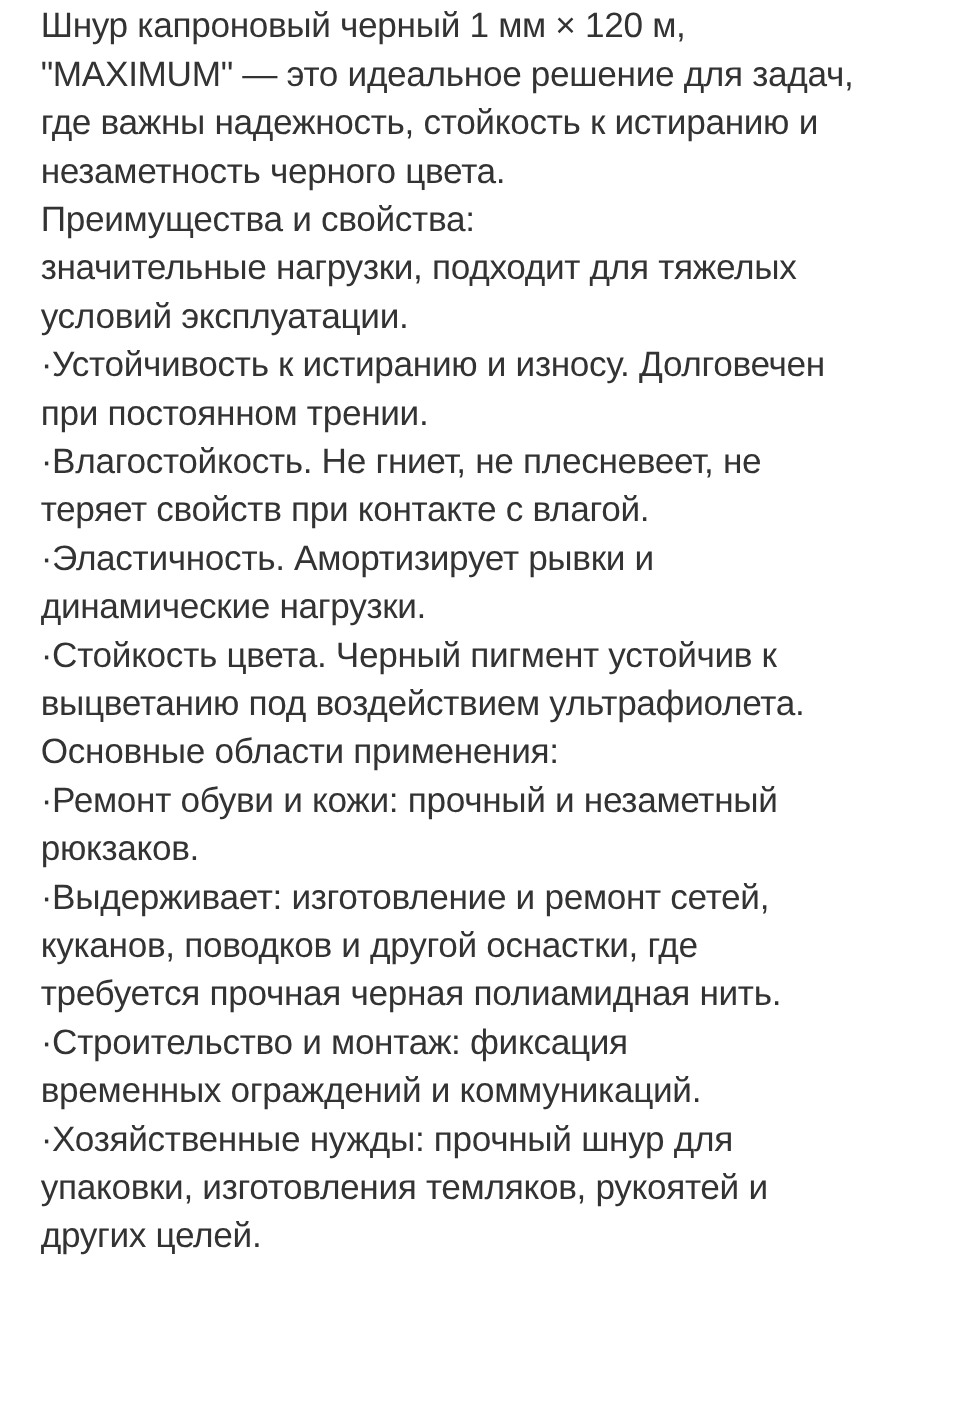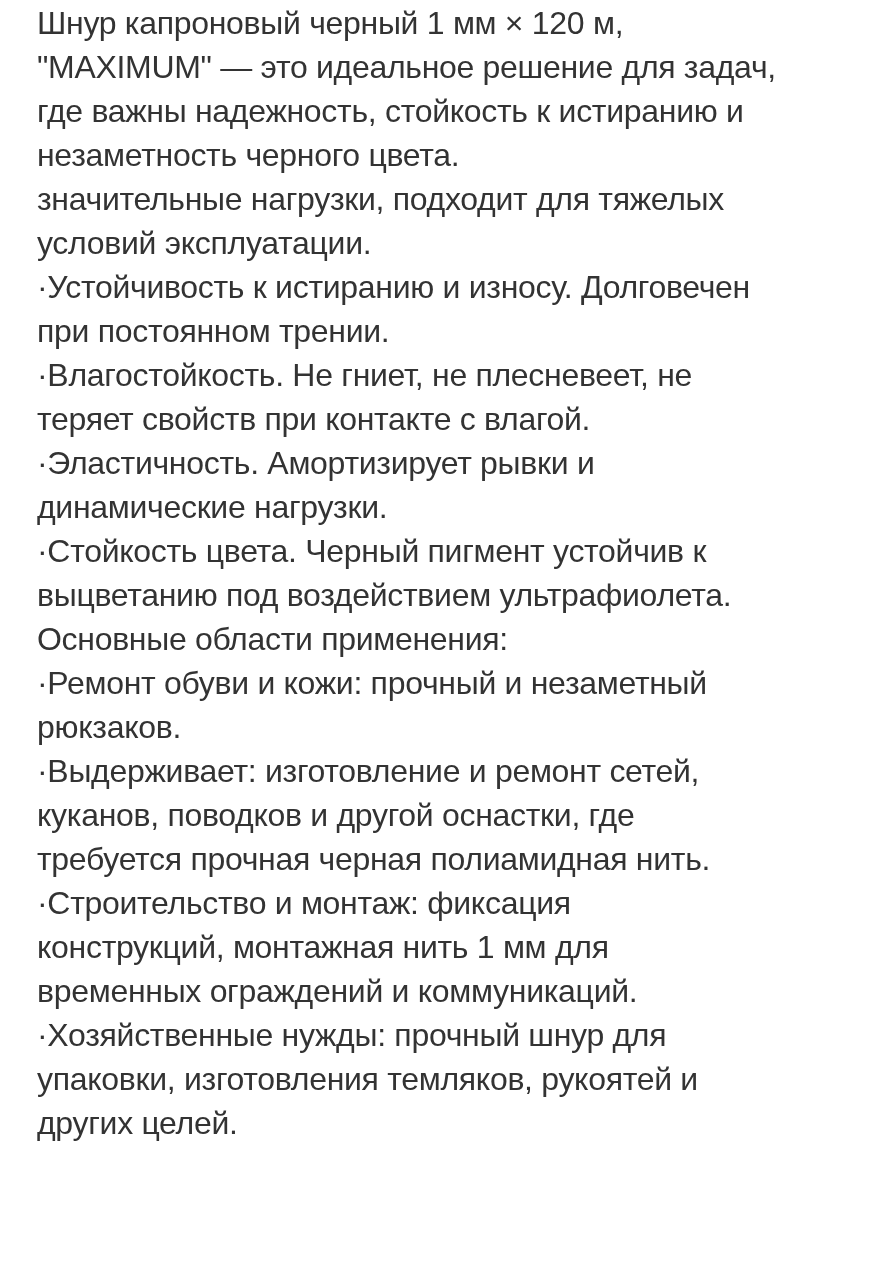--- a/index.html
+++ b/index.html
@@ -27,35 +27,35 @@
   }
 </style>
 </head>
 <body>
 
 <main class="description">
   <div class="text-line">Шнур капроновый черный 1 мм × 120 м,</div>
   <div class="text-line">"MAXIMUM" — это идеальное решение для задач,</div>
   <div class="text-line">где важны надежность, стойкость к истиранию и</div>
   <div class="text-line">незаметность черного цвета.</div>
+  <div class="text-line">Преимущества и свойства:</div>
   <div class="text-line">значительные нагрузки, подходит для тяжелых</div>
   <div class="text-line">условий эксплуатации.</div>
   <div class="text-line">·Устойчивость к истиранию и износу. Долговечен</div>
   <div class="text-line">при постоянном трении.</div>
   <div class="text-line">·Влагостойкость. Не гниет, не плесневеет, не</div>
   <div class="text-line">теряет свойств при контакте с влагой.</div>
   <div class="text-line">·Эластичность. Амортизирует рывки и</div>
   <div class="text-line">динамические нагрузки.</div>
   <div class="text-line">·Стойкость цвета. Черный пигмент устойчив к</div>
   <div class="text-line">выцветанию под воздействием ультрафиолета.</div>
   <div class="text-line">Основные области применения:</div>
   <div class="text-line">·Ремонт обуви и кожи: прочный и незаметный</div>
   <div class="text-line">рюкзаков.</div>
   <div class="text-line">·Выдерживает: изготовление и ремонт сетей,</div>
   <div class="text-line">куканов, поводков и другой оснастки, где</div>
   <div class="text-line">требуется прочная черная полиамидная нить.</div>
   <div class="text-line">·Строительство и монтаж: фиксация</div>
-  <div class="text-line">конструкций, монтажная нить 1 мм для</div>
   <div class="text-line">временных ограждений и коммуникаций.</div>
   <div class="text-line">·Хозяйственные нужды: прочный шнур для</div>
   <div class="text-line">упаковки, изготовления темляков, рукоятей и</div>
   <div class="text-line">других целей.</div>
 </main>
 
 </body></html>

